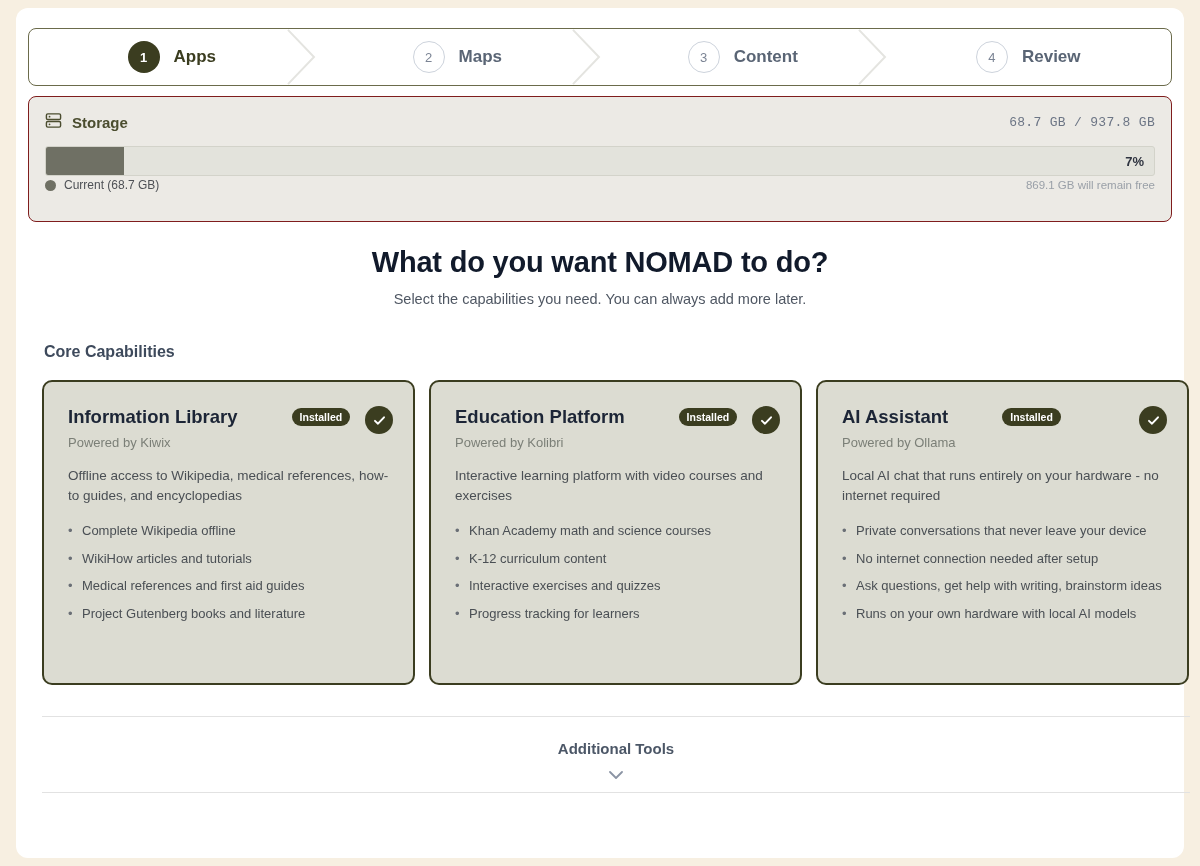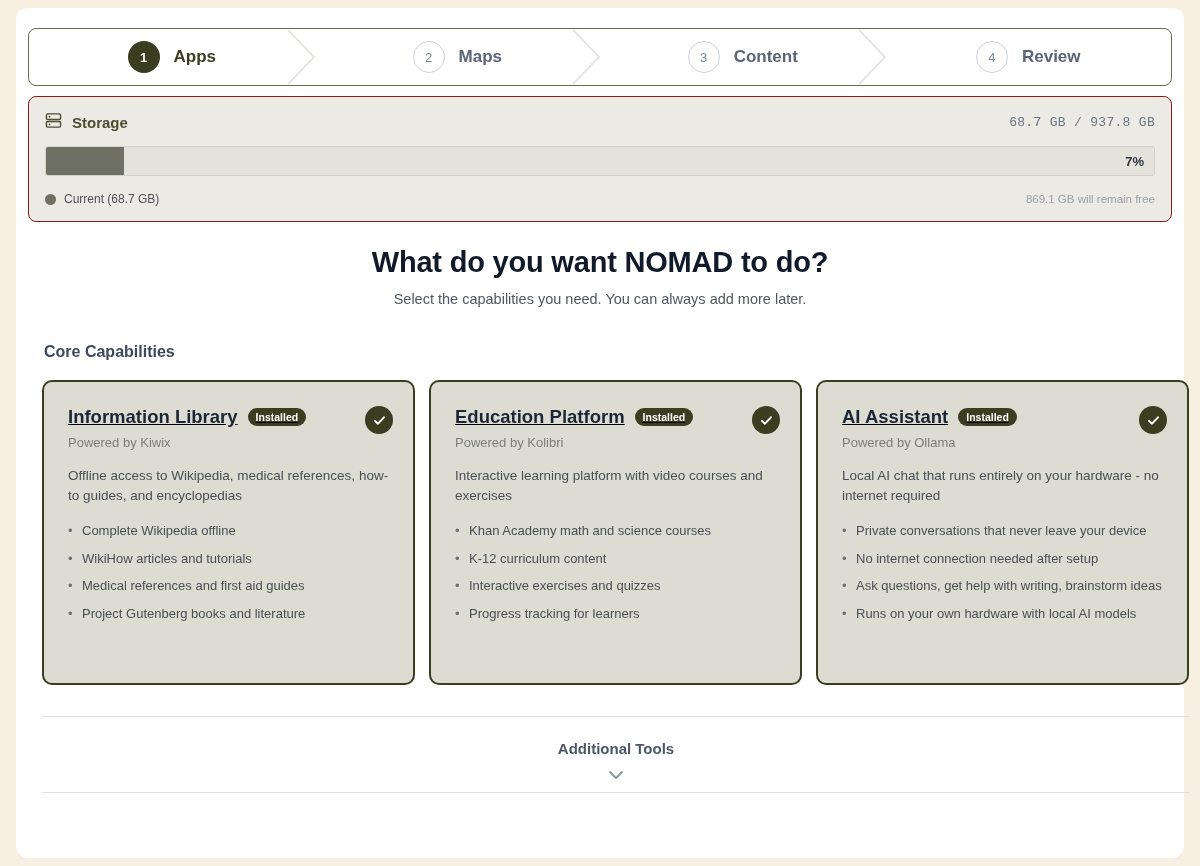--- a/index.html
+++ b/index.html
@@ -82,21 +82,21 @@
   .bar-fill {
     position: absolute; left: 0; top: 0; bottom: 0;
     background: #6f7064;
   }
   .bar-pct {
     position: absolute; right: 10px; top: 0; bottom: 0;
     display: flex; align-items: center;
     font-size: 13px; font-weight: bold; color: #2f3440;
   }
   .storage-foot {
-    margin-top: 16px;
+    margin-top: 2px;
     display: flex; align-items: center; justify-content: space-between;
   }
   .legend { display: flex; align-items: center; gap: 8px; }
   .legend .dot { width: 11px; height: 11px; border-radius: 50%; background: #6f7064; }
   .legend .txt { font-size: 12px; color: #4e5156; }
   .remain { font-size: 11.5px; color: #9aa0a8; }
 
   
   .headline {
     position: absolute; left: 0; right: 0; top: 238px;
@@ -127,28 +127,28 @@
     min-height: 305px;
     background: #dcdcd2;
     border: 2px solid #3b3d20;
     border-radius: 10px;
     padding: 24px 22px 20px 24px;
     position: relative;
   }
   .card-head {
     display: flex; align-items: center; gap: 10px;
     padding-right: 20px;
-    text-decoration: underline;
   }
   .card-title { font-size: 18.5px; font-weight: bold; color: #1c2536; white-space: nowrap; }
   .pill {
     background: #3b3d20; color: #ffffff;
     font-size: 10.5px; font-weight: bold;
     padding: 3px 8px; border-radius: 9px;
     white-space: nowrap;
+    margin-left: 44px;
   }
   .check {
     position: absolute; right: 20px; top: 24px;
     width: 28px; height: 28px; border-radius: 50%;
     background: #3b3d20;
     display: flex; align-items: center; justify-content: center;
   }
   .check svg { display: block; }
   .powered {
     margin-top: 7px;

